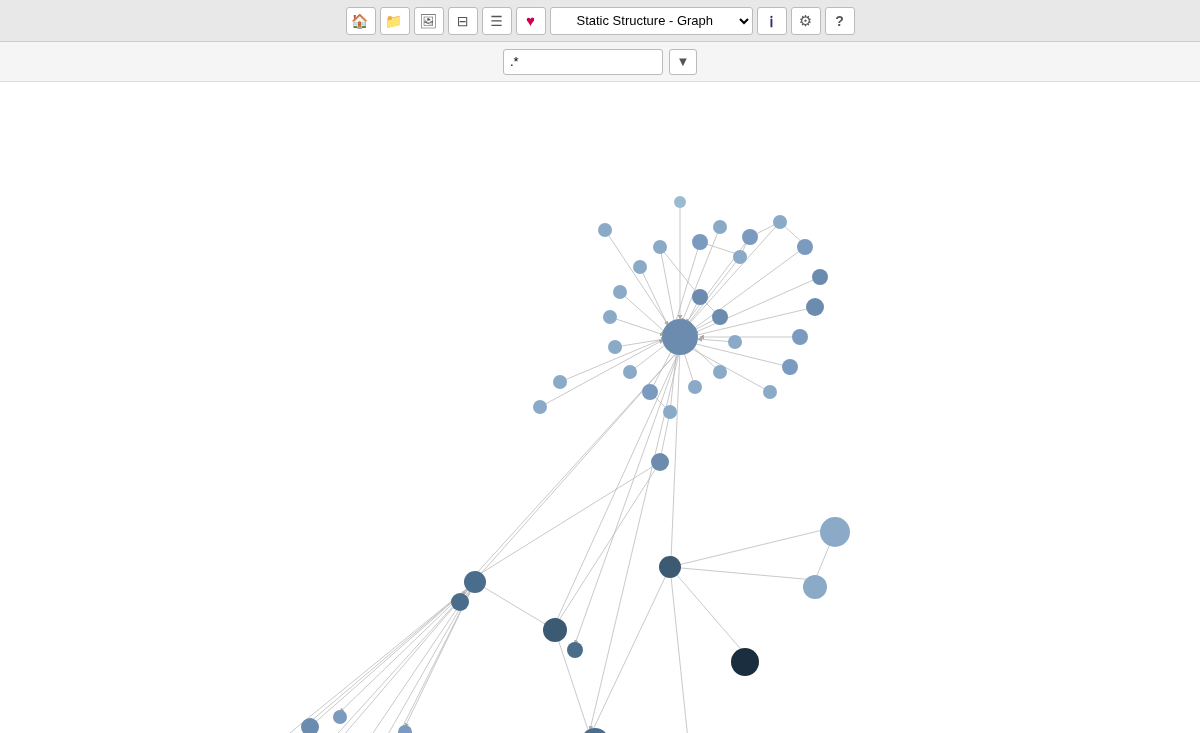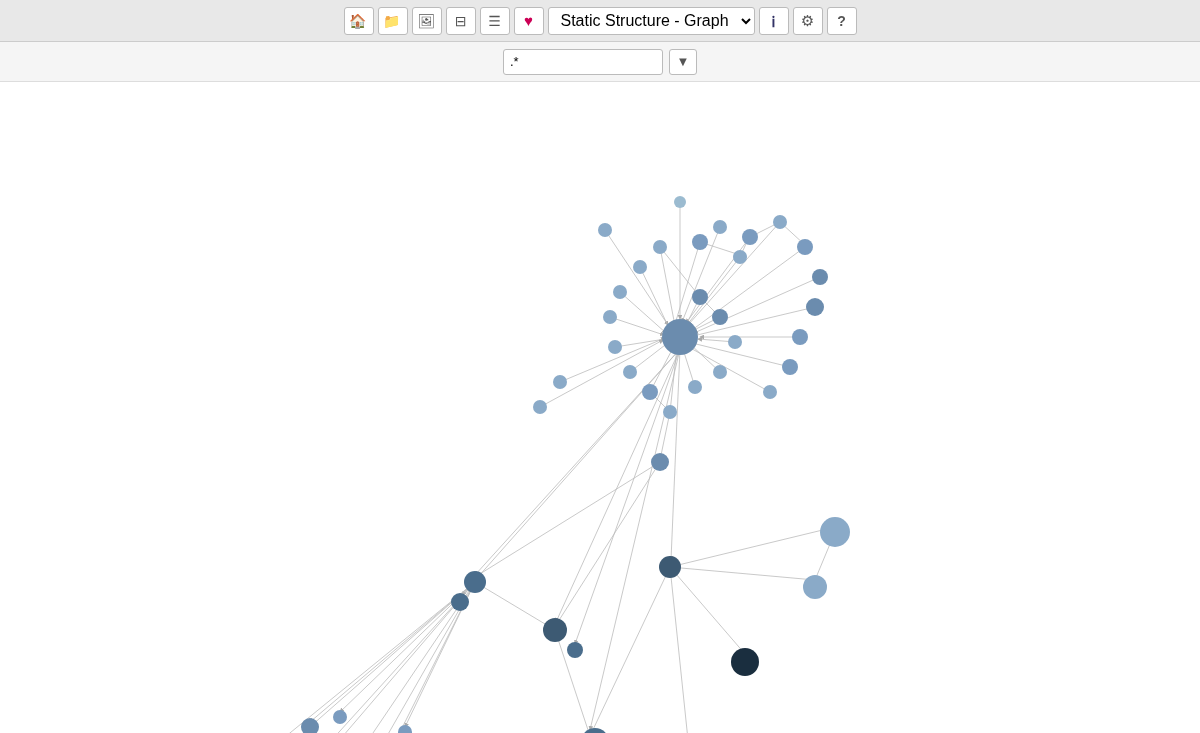--- a/index.html
+++ b/index.html
@@ -25,25 +25,25 @@
       cursor: pointer;
       display: flex;
       align-items: center;
       justify-content: center;
       font-size: 14px;
       color: #555;
     }
 
     #view-select {
       height: 28px;
-      padding: 0 8px;
-      border: 1px solid #bbb;
-      border-radius: 3px;
-      background: #fff;
-      font-size: 16px;
+      padding: 0 22px;
+      border: 1px solid #bbb;
+      border-radius: 3px;
+      background: #fff;
+      font-size: 13px;
       cursor: pointer;
       min-width: 180px;
     }
 
     
     #search-row {
       display: flex;
       align-items: center;
       justify-content: center;
       background: #f5f5f5;

